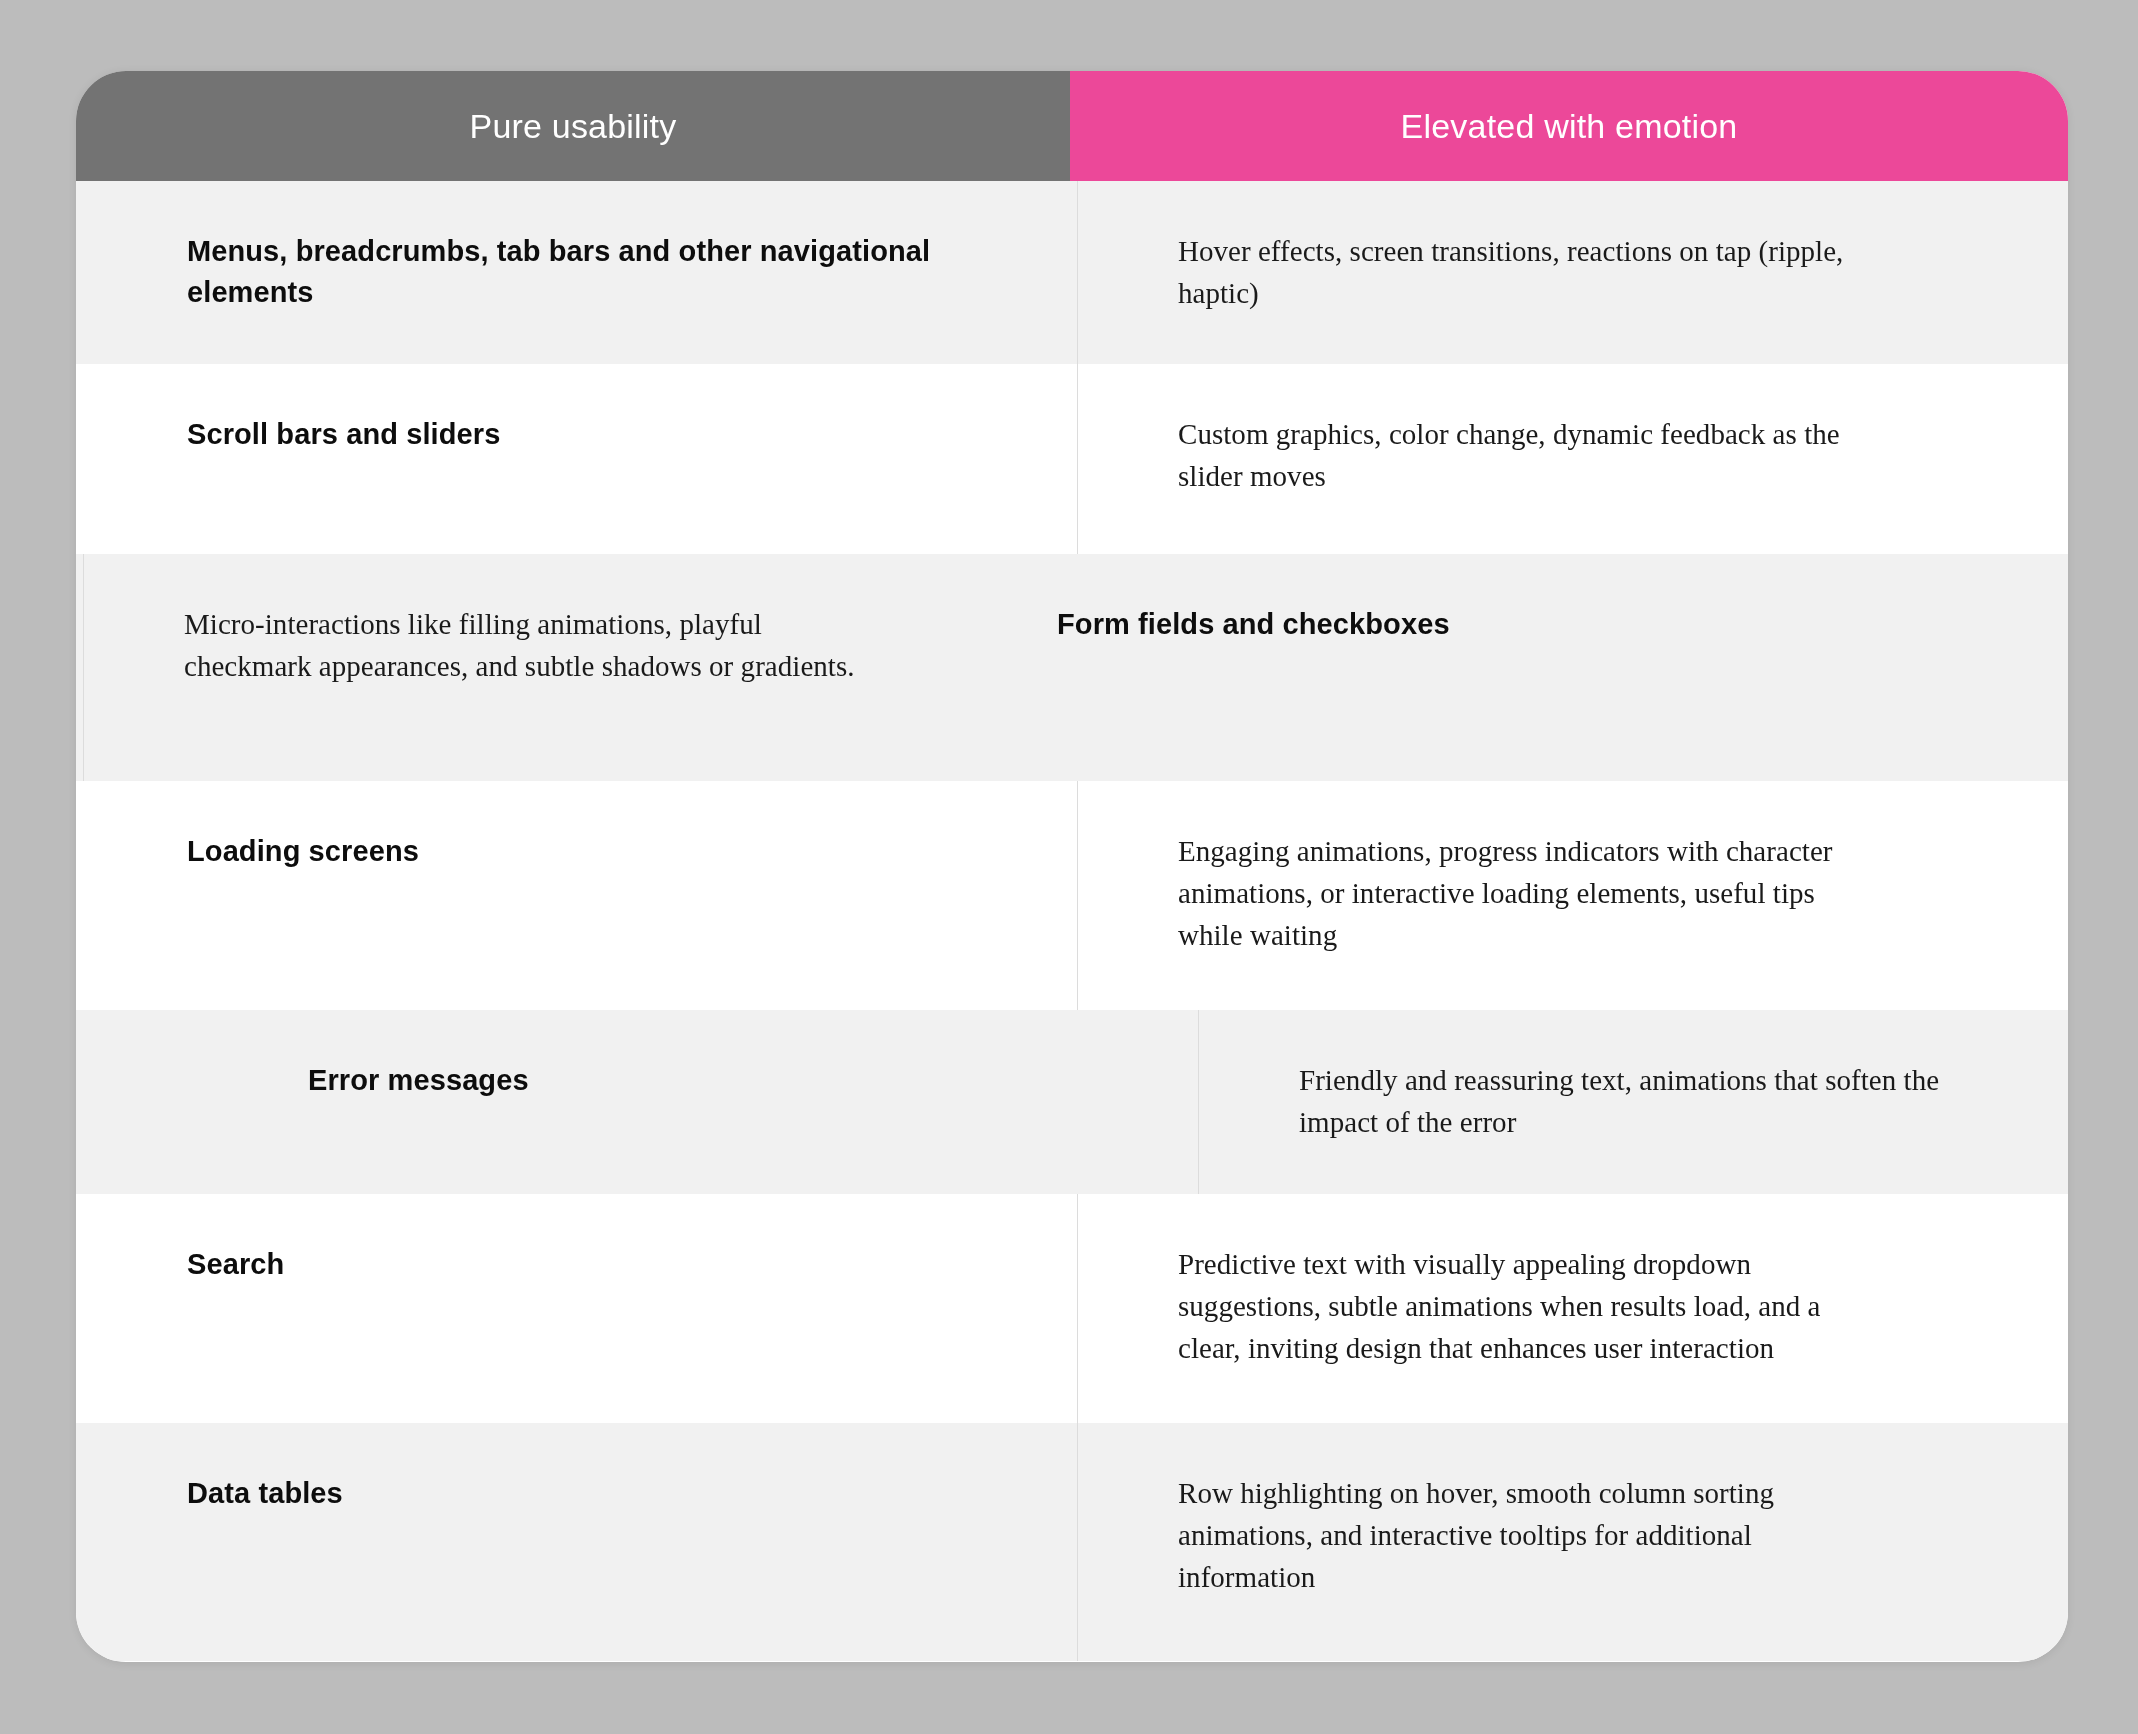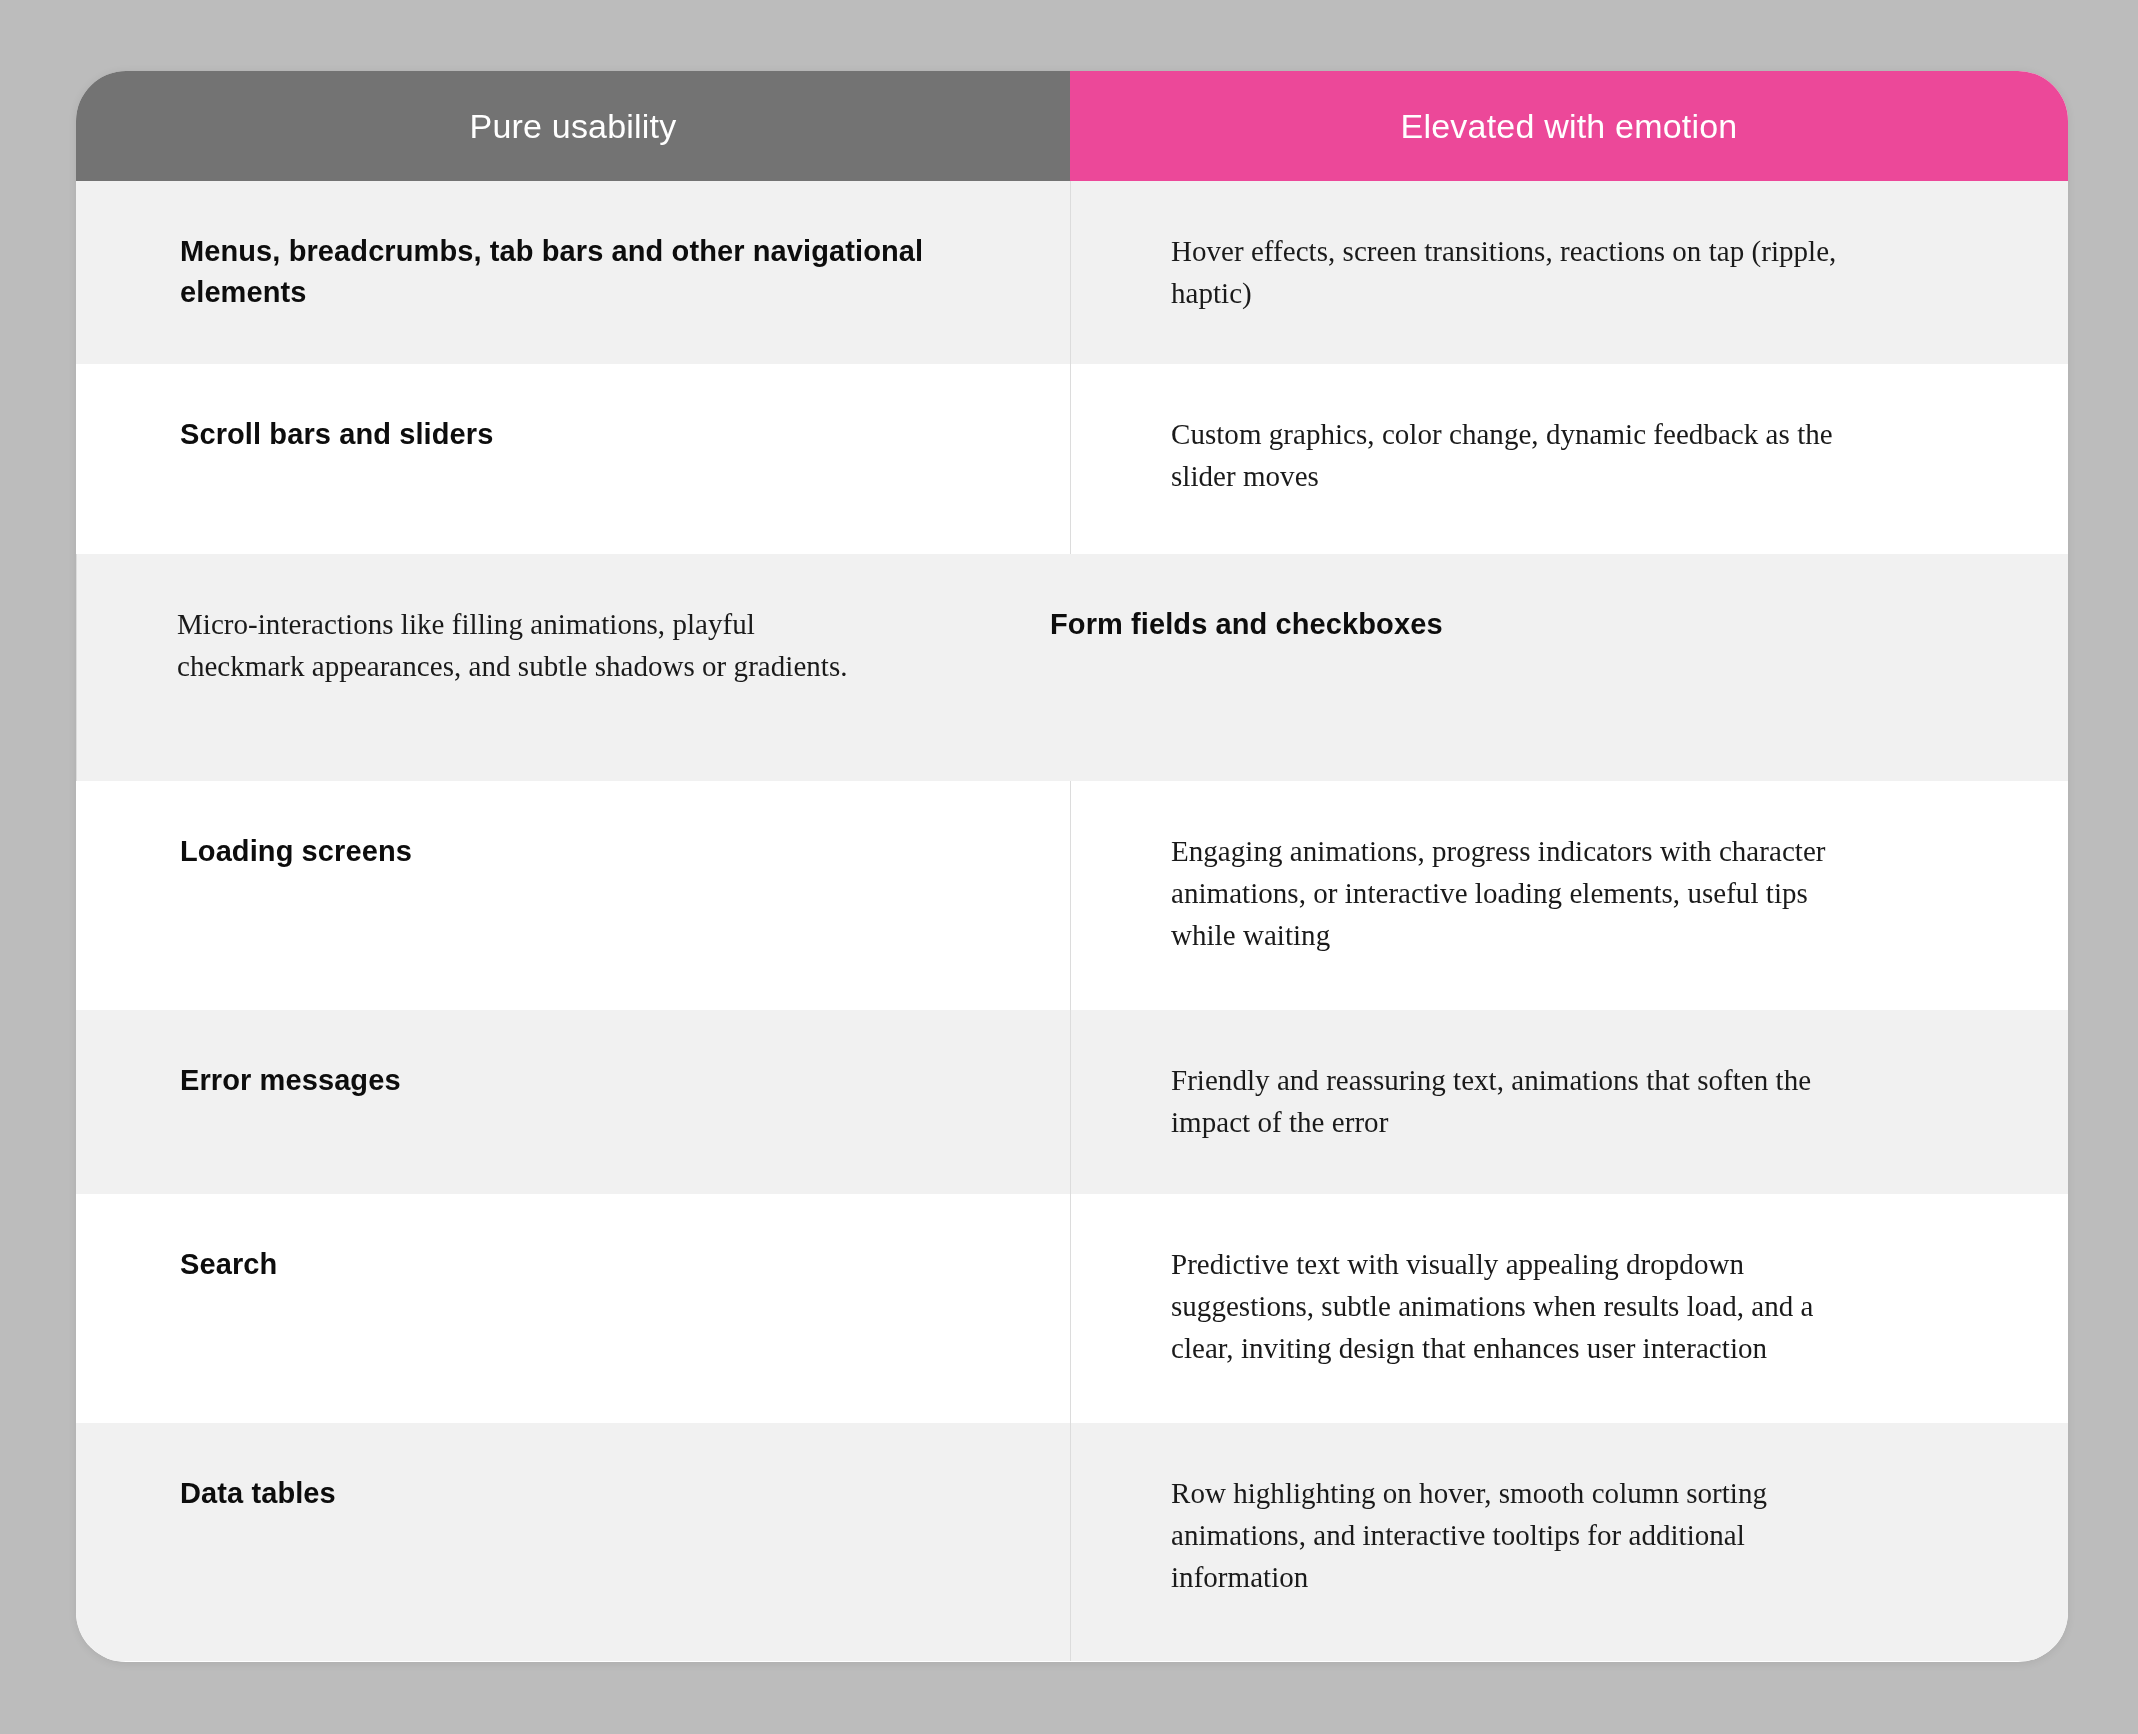--- a/index.html
+++ b/index.html
@@ -64,20 +64,21 @@
 
   
   .tbody {
     width: 100%;
   }
   .row {
     display: flex;
     width: 100%;
     box-sizing: border-box;
     position: relative;
+    padding-left: 7px;
   }
   .row.alt  { background: #f1f1f1; }
   .row.base { background: #ffffff; }
 
   .cell {
     box-sizing: border-box;
     display: flex;
     align-items: flex-start;
   }
   .cell-left {
@@ -104,21 +105,21 @@
     color: #1a1a1a;
     line-height: 1.44;
     letter-spacing: 0.04px;
   }
 
   
   .r0 { min-height: 183px; }
   .r1 { min-height: 190px; }
   .r2 { min-height: 227px; }
   .r3 { min-height: 229px; }
-  .r4 { min-height: 184px; }
+  .r4 { min-height: 184px; justify-content: flex-end; }
   .r5 { min-height: 229px; }
   .r6 { min-height: 238px; }
 </style>
 </head>
 <body>
 
 <div class="stage">
 
   <div class="card">
 

